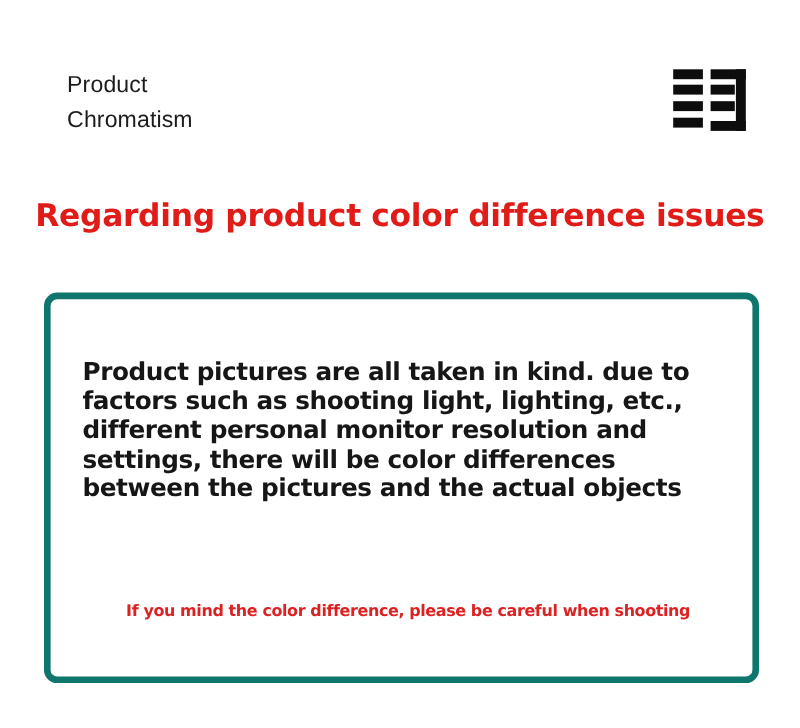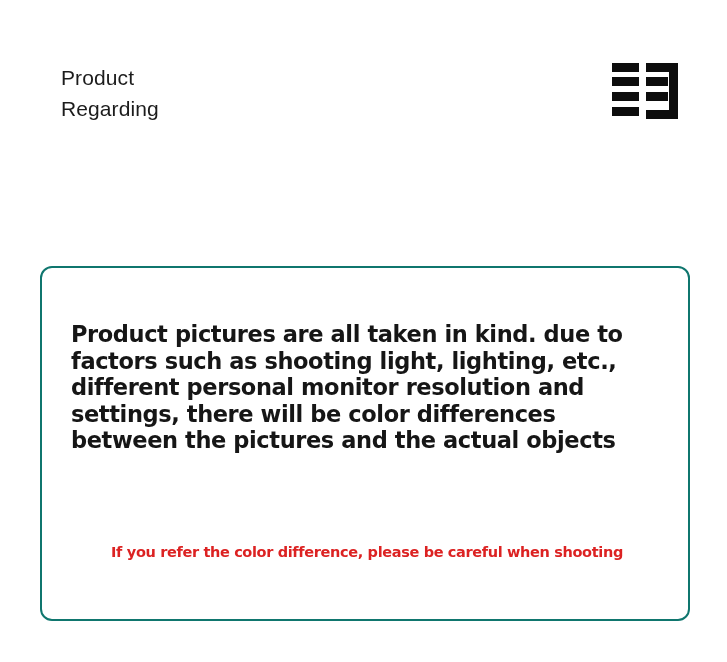--- a/index.html
+++ b/index.html
@@ -69,21 +69,21 @@
   }
 
   
   .card {
     position: absolute;
     left: 40px;
     top: 266px;
     width: 650px;
     height: 355px;
     box-sizing: border-box;
-    border: 2px solid #0f766e;
+    border: 6px solid #0f766e;
     border-radius: 12px;
     background: #ffffff;
   }
 
   .body-text {
     position: absolute;
     left: 29px;
     top: 53px;
     width: 590px;
     font-family: "DejaVu Sans", sans-serif;
@@ -123,21 +123,21 @@
   }
 </style>
 </head>
 <body>
 
 <div class="page">
 
   <div class="header">
 
     <div class="brand">Product
-Regarding</div>
+Chromatism</div>
 
     <div class="logo">
       <svg width="70" height="58" viewBox="0 0 70 58" xmlns="http://www.w3.org/2000/svg" aria-hidden="true">
         <g fill="#0d0d0d">
 
           <rect x="2" y="1" width="27" height="9"></rect>
           <rect x="36" y="1" width="32" height="9"></rect>
 
           <rect x="59" y="1" width="9" height="56"></rect>
 
@@ -147,22 +147,23 @@
           <rect x="2" y="30" width="27" height="9"></rect>
           <rect x="36" y="30" width="22" height="9"></rect>
 
           <rect x="2" y="45" width="27" height="9"></rect>
           <rect x="36" y="48" width="32" height="9"></rect>
         </g>
       </svg>
     </div>
   </div>
 
+  <div class="headline">Regarding product color difference issues</div>
 
   <div class="card">
 
     <div class="body-text">Product pictures are all taken in kind. due to factors such as shooting light, lighting, etc., different personal monitor resolution and settings, there will be color differences between the pictures and the actual objects</div>
 
 
-    <div class="warning-line">If you refer the color difference, please be careful when shooting</div>
+    <div class="warning-line">If you mind the color difference, please be careful when shooting</div>
   </div>
 
 </div>
 
 </body></html>

